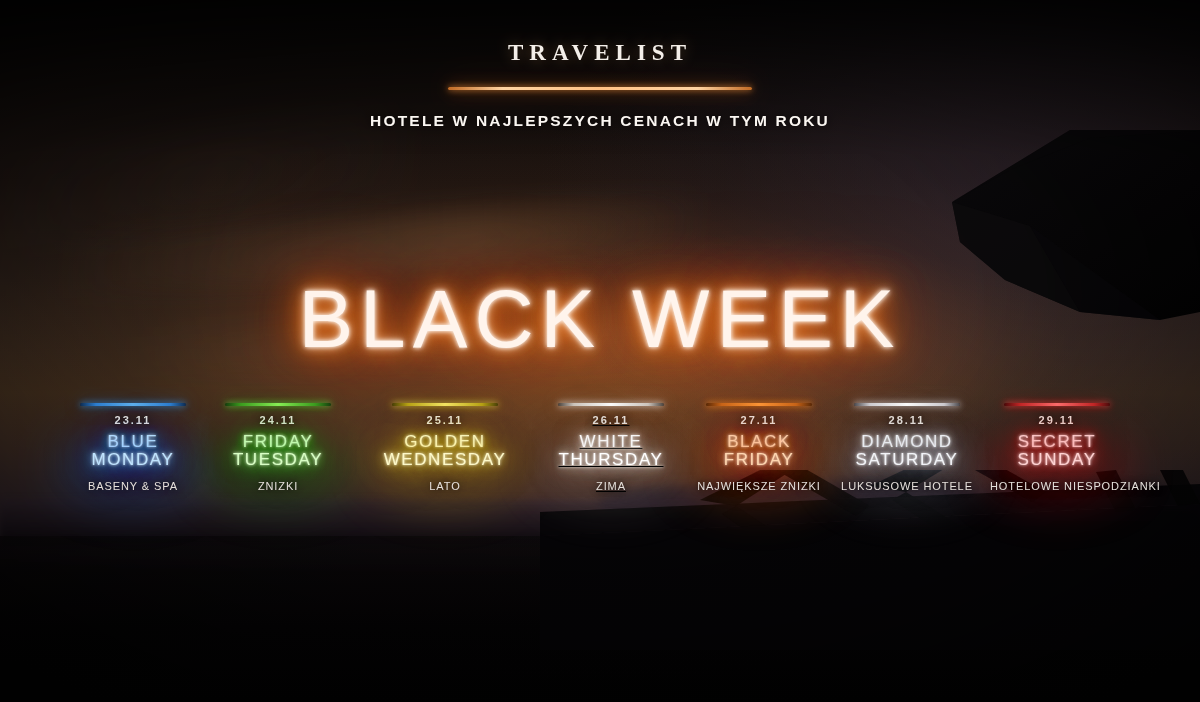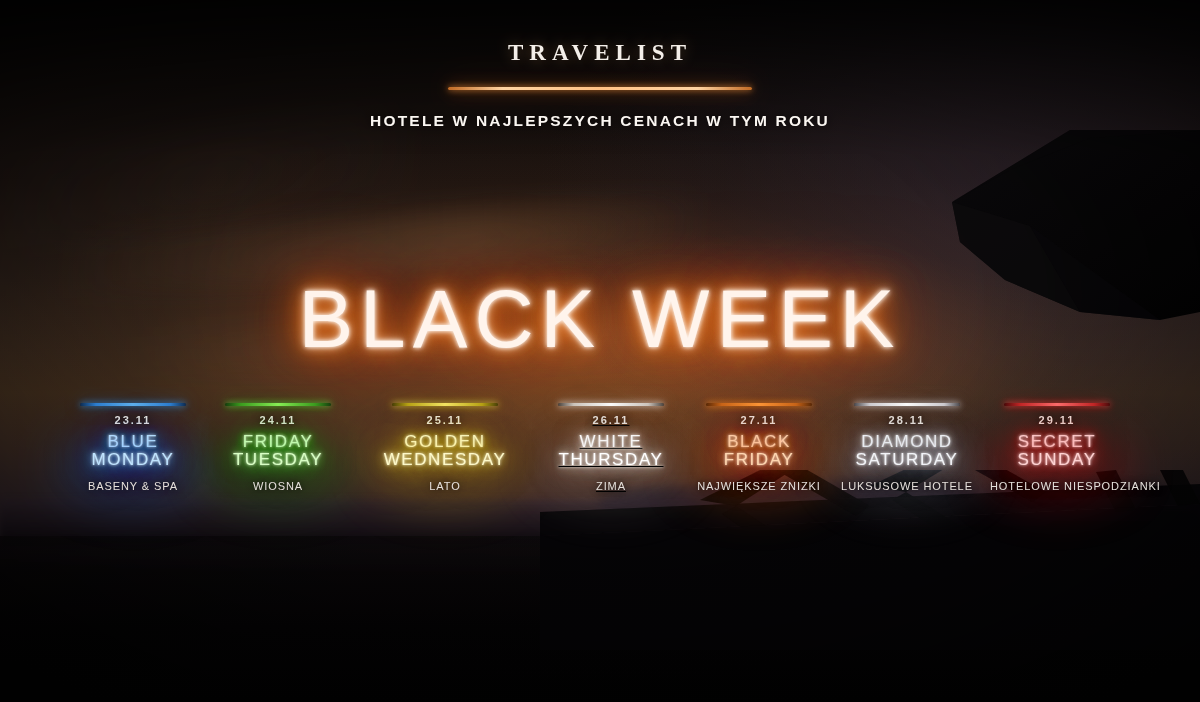--- a/index.html
+++ b/index.html
@@ -366,21 +366,21 @@
         <div class="card-rule" style="width: 106px;"></div>
         <div class="card-date">23.11</div>
         <div class="card-name"><span class="l1">BLUE</span><span class="l2">MONDAY</span></div>
         <div class="card-desc">BASENY &amp; SPA</div>
       </div>
       <div class="card t-green" style="left: 207px; width: 142px;">
         <div class="card-halo"></div>
         <div class="card-rule" style="width: 106px;"></div>
         <div class="card-date">24.11</div>
         <div class="card-name"><span class="l1">FRIDAY</span><span class="l2">TUESDAY</span></div>
-        <div class="card-desc">WIOSNA</div>
+        <div class="card-desc">ZNIZKI</div>
       </div>
       <div class="card t-gold" style="left: 362px; width: 166px;">
         <div class="card-halo"></div>
         <div class="card-rule" style="width: 106px;"></div>
         <div class="card-date">25.11</div>
         <div class="card-name"><span class="l1">GOLDEN</span><span class="l2">WEDNESDAY</span></div>
         <div class="card-desc">LATO</div>
       </div>
       <div class="card t-white" style="left: 537px; width: 148px; text-decoration: underline;">
         <div class="card-halo"></div>

